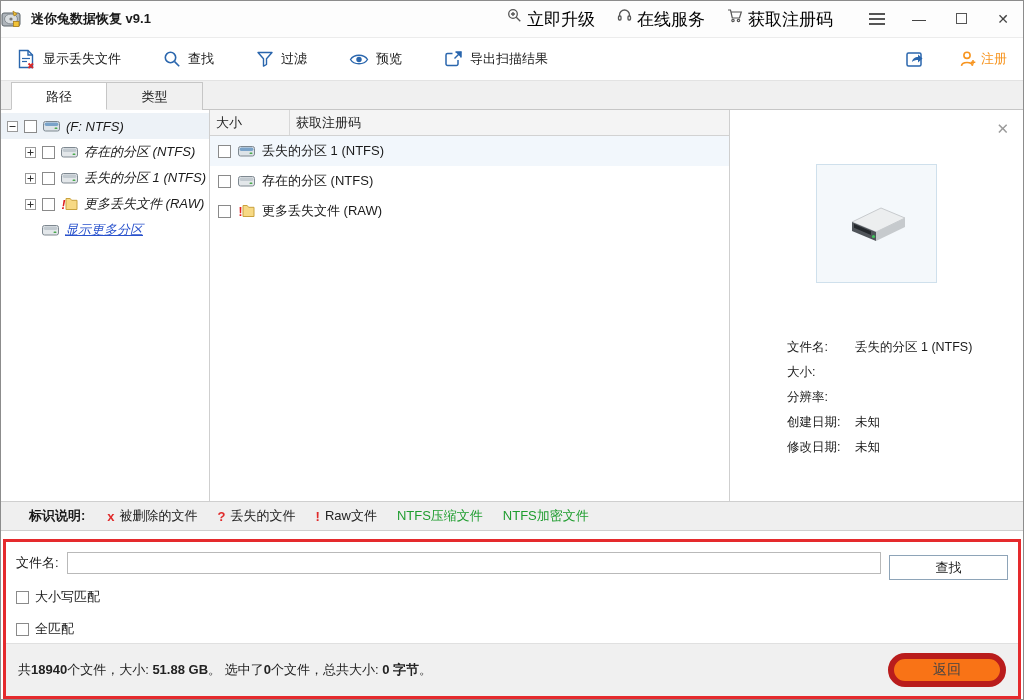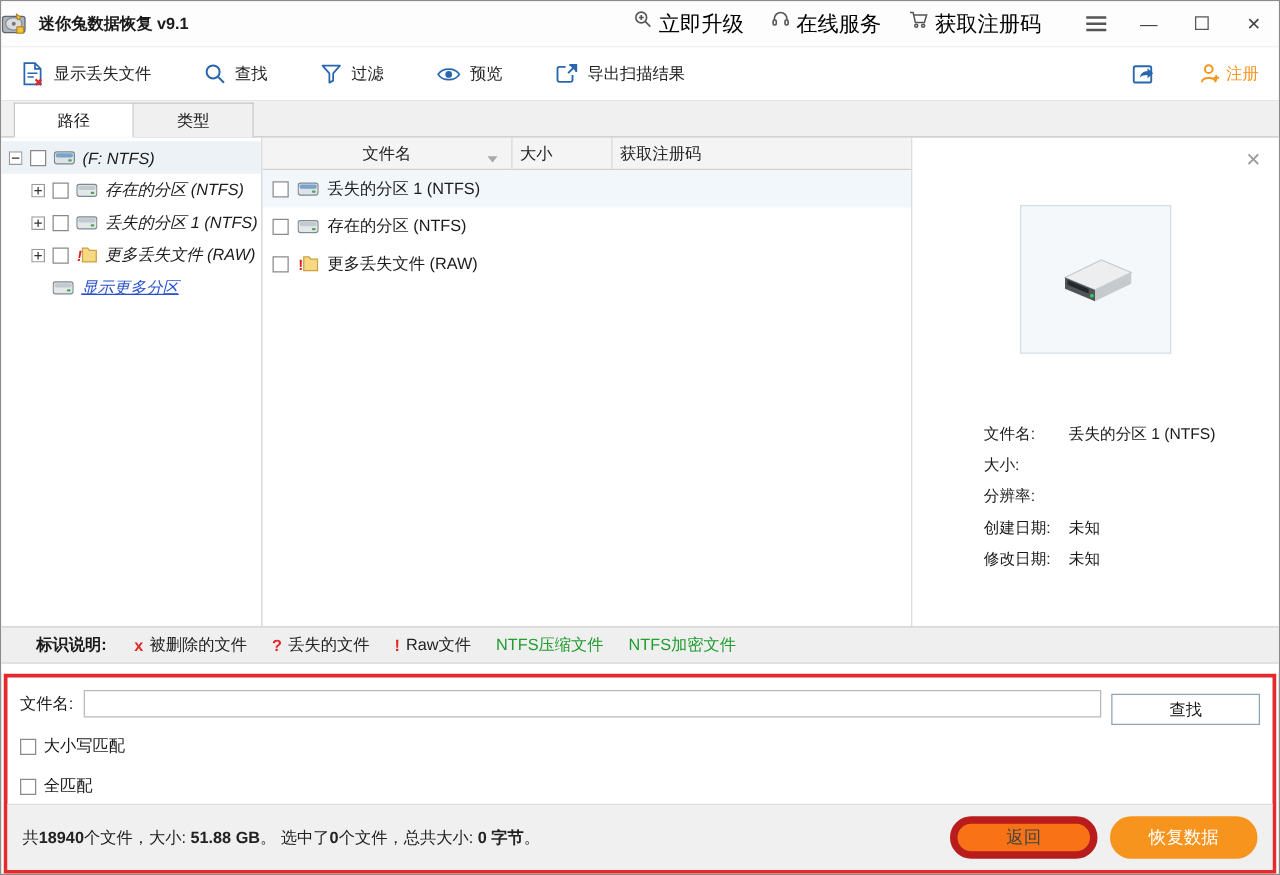--- a/index.html
+++ b/index.html
@@ -299,23 +299,20 @@
               <rect x="1.6" y="2.5" width="13.8" height="3.4" rx="1.6" fill="#c2cad0"></rect>
               <rect x="11.6" y="7.4" width="2.8" height="1.7" rx="0.5" fill="#49a94d"></rect>
             </svg>
           </span>
     <span class="tree-link">显示更多分区</span>
         </div>
       </div>
 
     <div class="table-panel">
       <div class="thead" id="table-head">
-          <div class="th c0">文件名<span class="sort-arrow"><svg width="10" height="7" viewBox="0 0 10 7">
-                <polygon points="1,1 9,1 5,6" fill="#a9a9a9"></polygon>
-              </svg></span></div>
           <div class="th c1">大小</div>
           <div class="th c3">获取注册码</div>
         </div>
       <div id="table-body">
           <div class="trow selected">
     <span class="cbx"></span>
     <span class="icon-cell">
               <svg width="17" height="12" viewBox="0 0 17 12">
                 <rect x="0.5" y="1.5" width="16" height="9.5" rx="2" fill="#dde3e8" stroke="#7e8890"></rect>
                 <rect x="1.6" y="2.5" width="13.8" height="3.4" rx="1.6" fill="#7aa3c9"></rect>
@@ -429,18 +426,17 @@
           <div class="check-row">
     <span class="cbx"></span>
     <span>全匹配</span>
           </div>
         </div>
     </div>
     <div class="status-area">
       <span class="status-text" id="status-text">共<b>18940</b>个文件，大小: <b>51.88 GB</b>。 选中了<b>0</b>个文件，总共大小: <b>0 字节</b>。</span>
       <div class="status-buttons">
         <button class="pill-btn btn-back">返回</button>
-        <button class="pill-btn btn-recover">恢复数据</button>
       </div>
     </div>
   </div>
 
 </div>
 
 </body></html>

